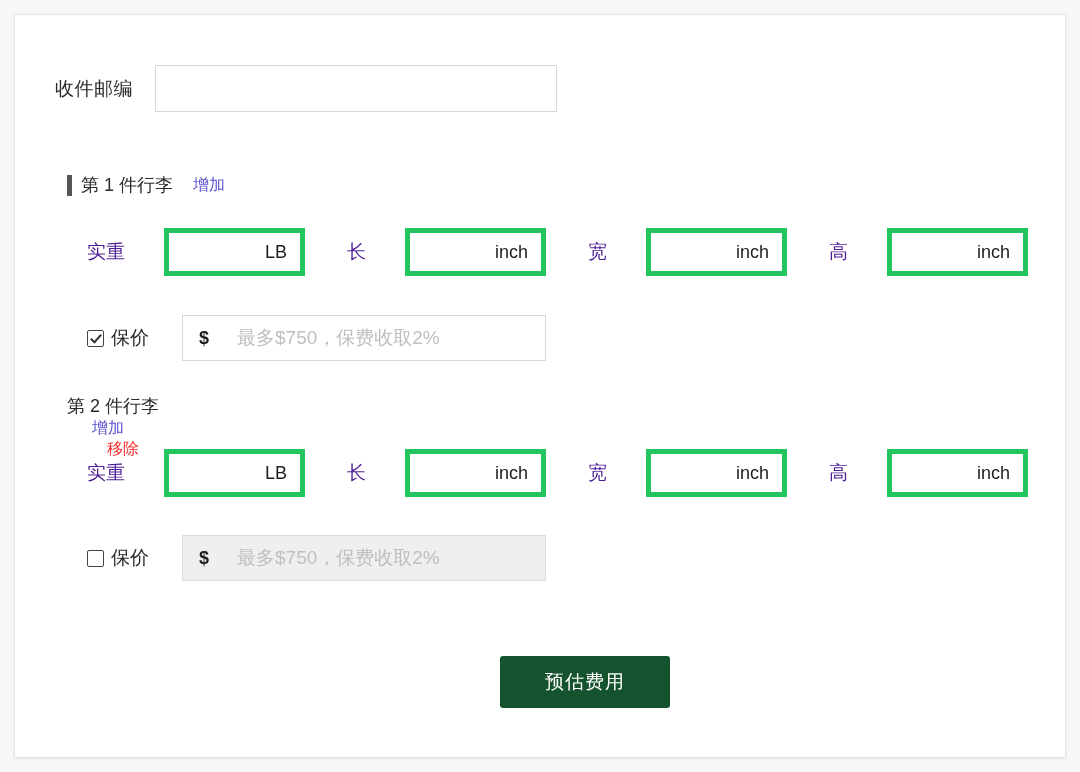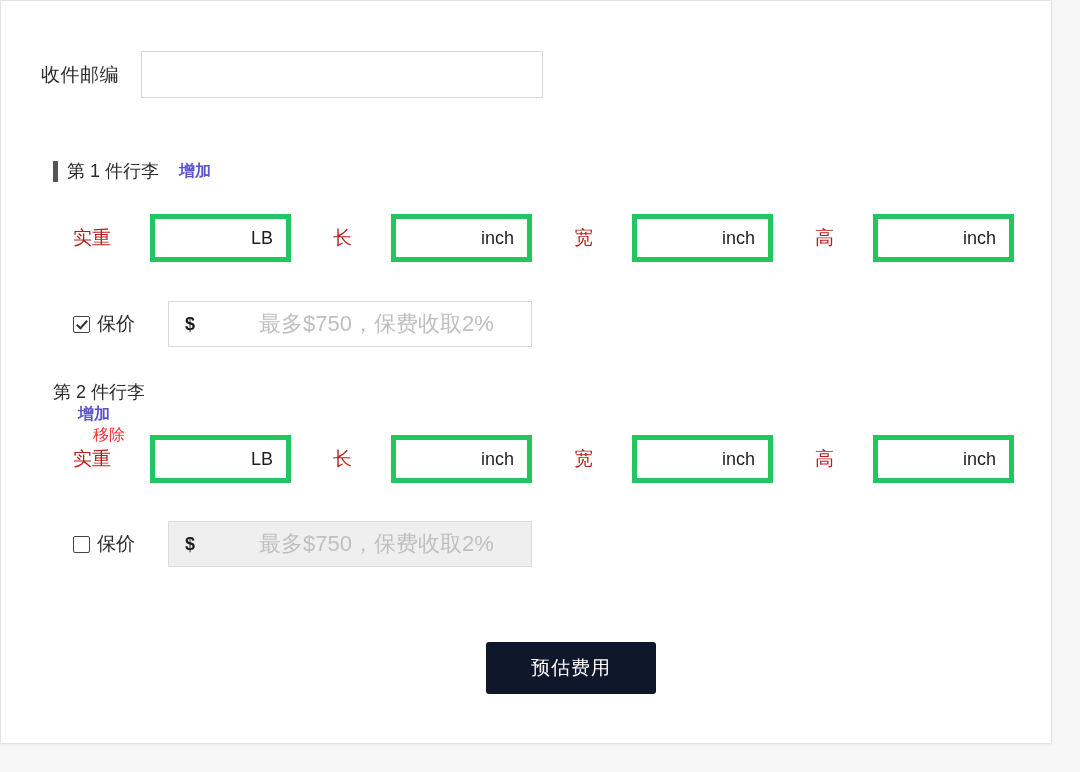--- a/index.html
+++ b/index.html
@@ -12,20 +12,21 @@
     background: #f7f7f7;
     font-family: "Liberation Sans", "DejaVu Sans", sans-serif;
     -webkit-font-smoothing: antialiased;
   }
 
   .page {
     position: relative;
     width: 1080px;
     height: 772px;
     box-sizing: border-box;
+    padding: 14px;
   }
 
   .card {
     position: relative;
     box-sizing: border-box;
     width: 1052px;
     height: 744px;
     background: #ffffff;
     border: 1px solid #e4e4e4;
     box-shadow: 0 1px 3px rgba(0,0,0,0.06);
@@ -78,40 +79,39 @@
     color: #2b2b2b;
     margin-right: 20px;
     white-space: nowrap;
   }
   .link-add {
     font-size: 16px;
     color: #5a53cf;
     cursor: pointer;
     margin-right: 30px;
     white-space: nowrap;
-    font-weight: bold;
   }
   .link-remove {
     font-size: 16px;
     color: #fb2b2b;
     cursor: pointer;
     white-space: nowrap;
     text-align: right;
   }
 
   
   .dim-row {
     position: absolute;
     display: flex;
     align-items: center;
     height: 48px;
   }
   .dim-label {
     font-size: 19px;
-    color: #b91c1c;
+    color: #4c1d95;
     white-space: nowrap;
   }
   .field {
     box-sizing: border-box;
     height: 48px;
     border: 5px solid #22c55e;
     background: #fff;
     display: flex;
     align-items: center;
     justify-content: flex-end;
@@ -171,33 +171,32 @@
     background: #efefef;
     border-color: #dcdcdc;
   }
   .currency {
     font-size: 18px;
     font-weight: bold;
     color: #1d1d1d;
     margin-right: 28px;
   }
   .ins-placeholder {
-    font-size: 22px;
+    font-size: 19px;
     color: #bfbfbf;
-    margin-left: 36px;
   }
 
   
   .submit-btn {
     position: absolute;
     left: 485px;
     top: 641px;
     width: 170px;
     height: 52px;
-    background: #0f172a;
+    background: #14532d;
     color: #ffffff;
     font-size: 19px;
     border: none;
     border-radius: 3px;
     cursor: pointer;
     font-family: "Liberation Sans", sans-serif;
     letter-spacing: 1px;
   }
 </style>
 </head>

